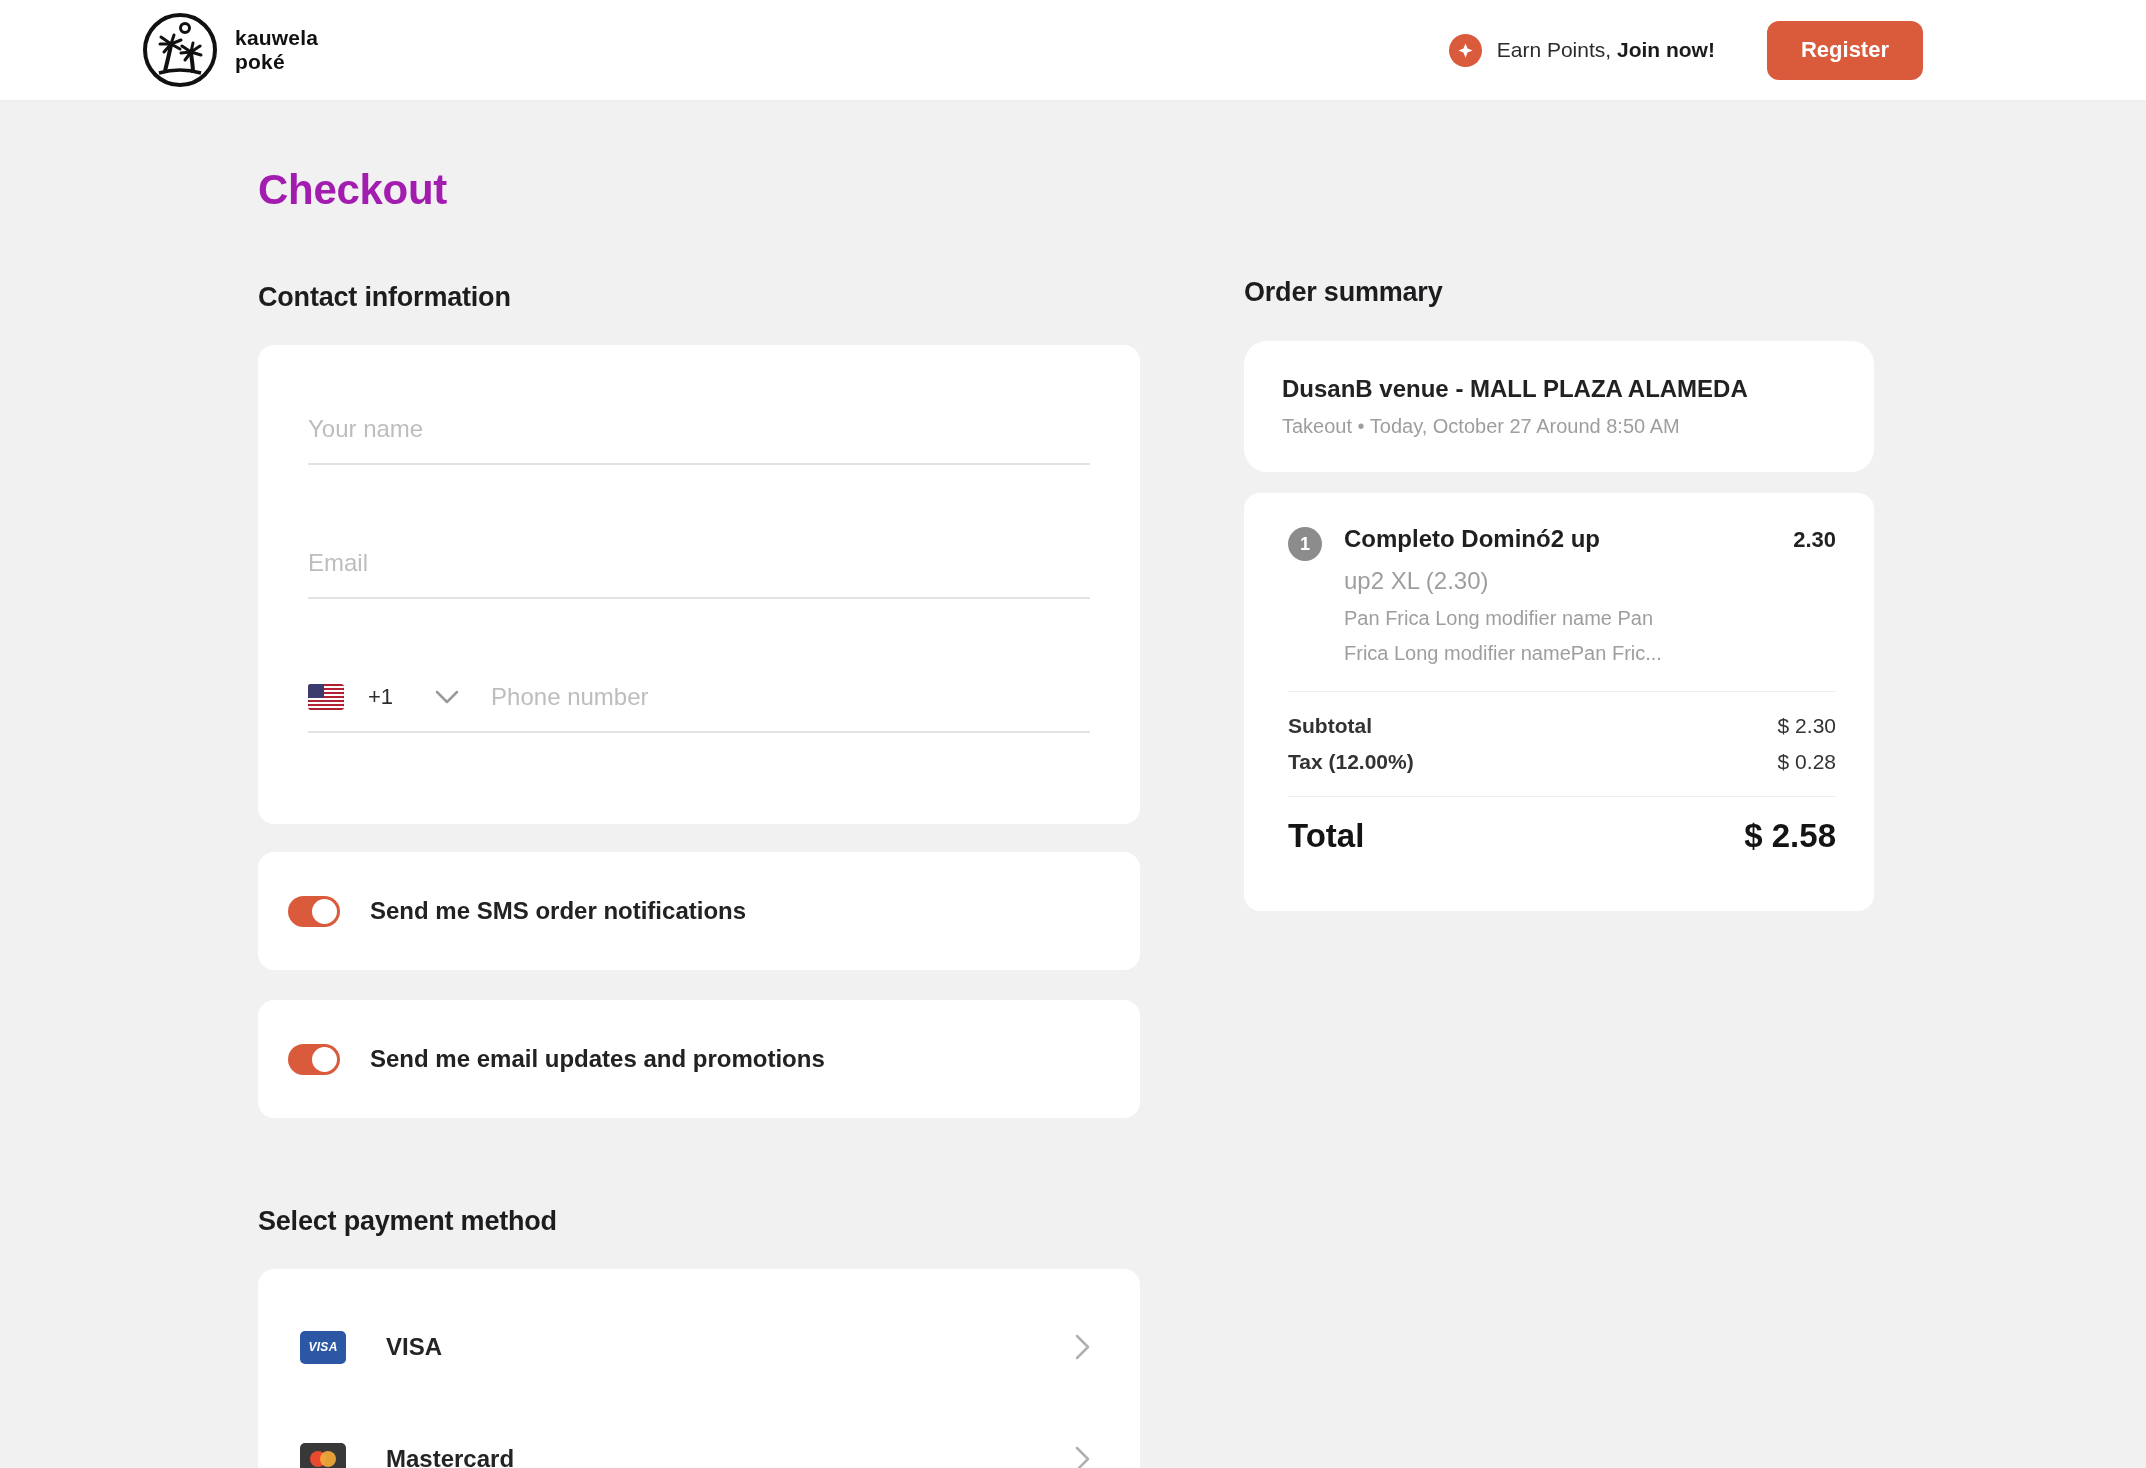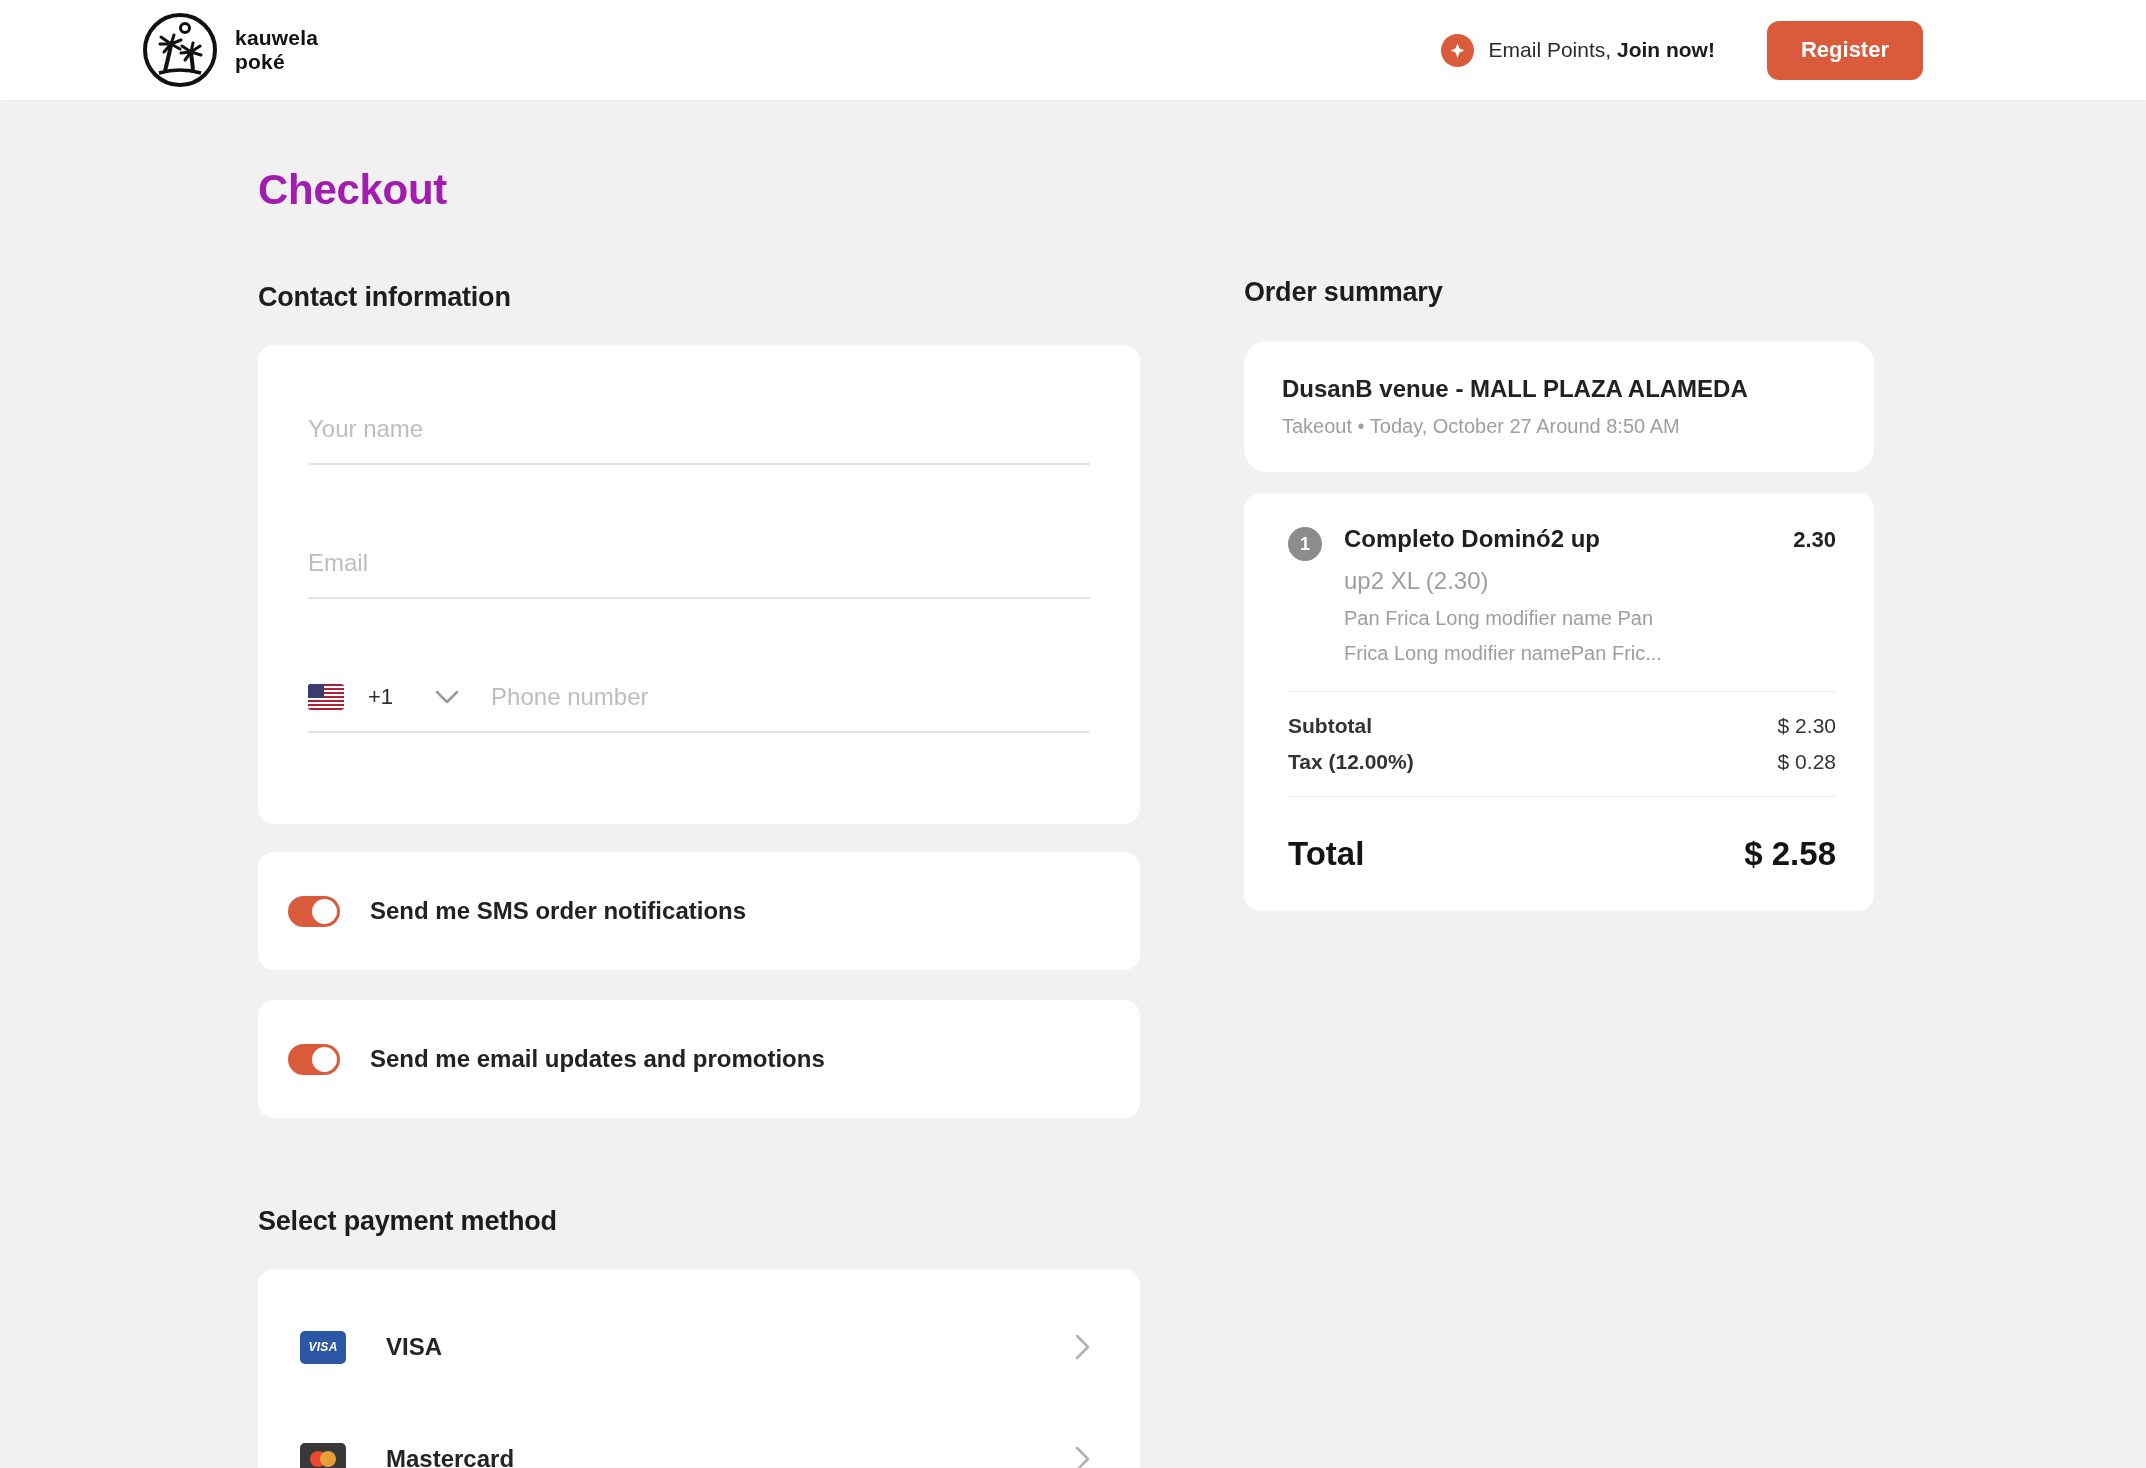--- a/index.html
+++ b/index.html
@@ -143,21 +143,21 @@
   .divider { height: 1px; background: #efefef; }
   .divider-1 { margin-top: 26px; }
   .divider-2 { margin-top: 22px; }
   .totals-row {
     display: flex; justify-content: space-between; align-items: baseline;
     margin-top: 22px;
   }
   .totals-row .t-label { font-size: 21px; font-weight: 600; color: #333; }
   .totals-row .t-value { font-size: 21px; color: #333; }
   .tax-row { margin-top: 12px; }
-  .grand-total-row { margin-top: 38px; justify-content: space-between; }
+  .grand-total-row { margin-top: 20px; justify-content: space-between; }
   .grand-total-row .g-label { font-size: 33px; font-weight: 700; color: #141414; }
   .grand-total-row .g-value { font-size: 33px; font-weight: 700; color: #141414; }
 
   .chev-right { flex: 0 0 auto; display: flex; align-items: center; }
 </style>
 </head>
 <body>
 
 <div class="header">
   <div class="brand">
@@ -190,21 +190,21 @@
     </div>
   </div>
   <div class="header-right">
     <div class="earn-points">
       <span class="sparkle-badge">
         <svg width="19" height="19" viewBox="0 0 32 32">
           <path d="M16 4 L19.5 12.5 L28 16 L19.5 19.5 L16 28 L12.5 19.5 L4 16 L12.5 12.5 Z" fill="#ffffff"></path>
         </svg>
       </span>
       <span class="earn-points-text">
-        <span>Email Points,</span>
+        <span>Earn Points,</span>
         <span class="join-now">Join now!</span>
       </span>
     </div>
     <button class="register-btn">Register</button>
   </div>
 </div>
 
 <div class="left-col">
   <div class="page-title">Checkout</div>
 

